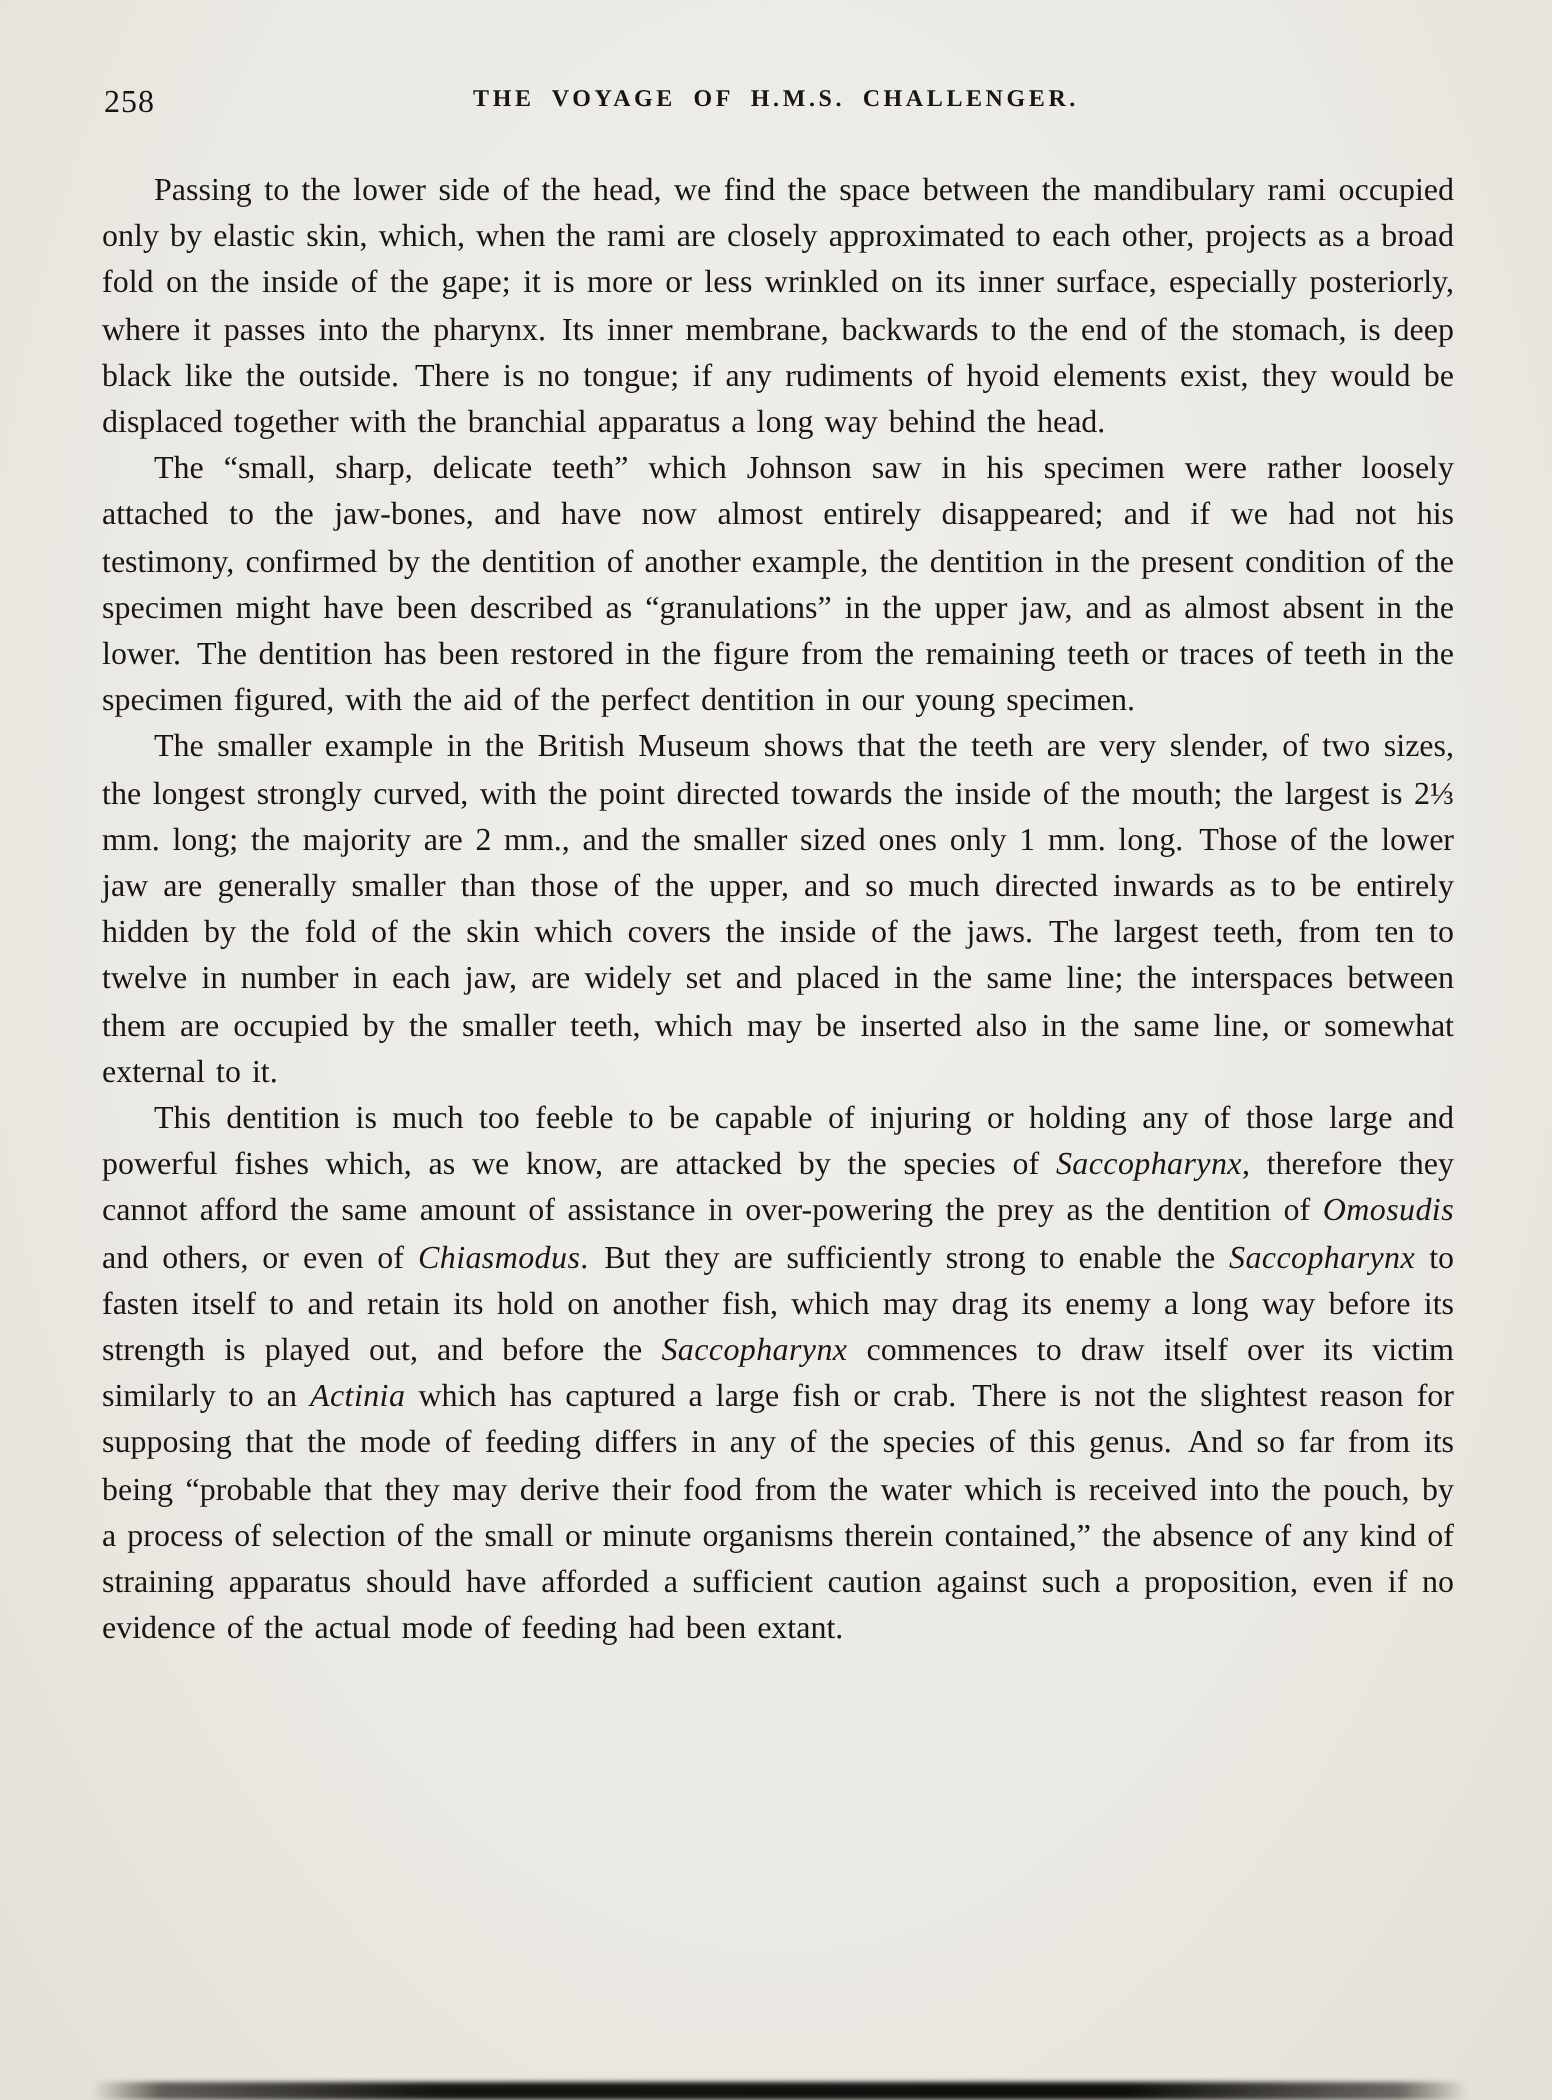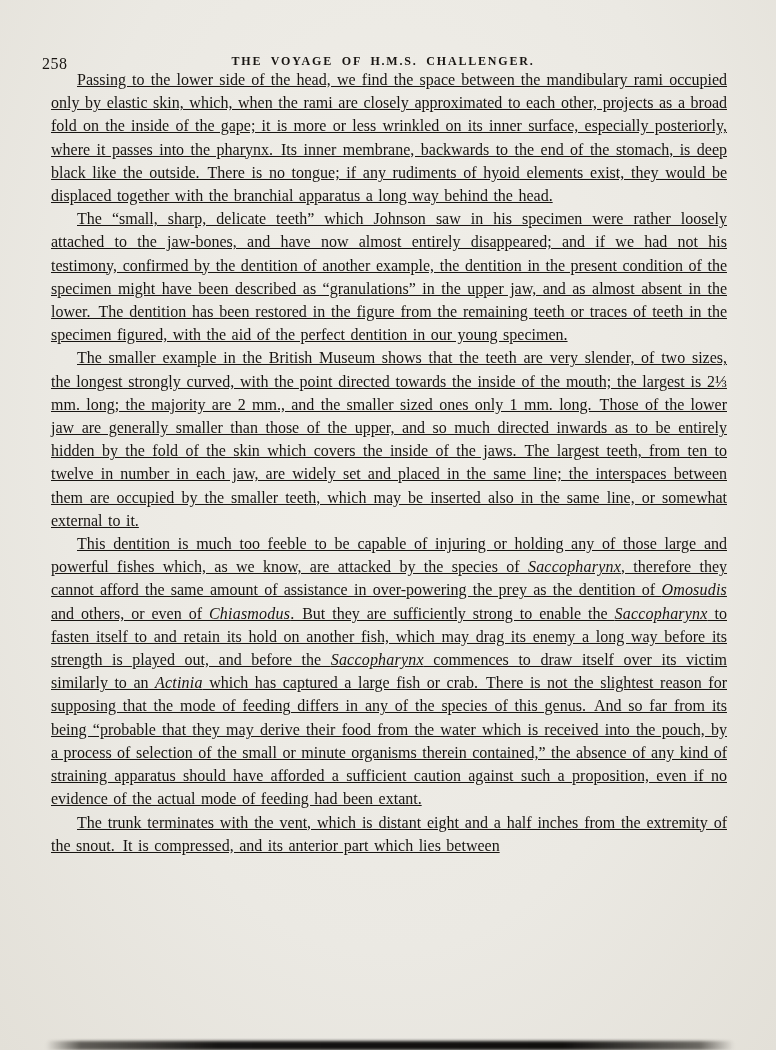--- a/index.html
+++ b/index.html
@@ -14,49 +14,47 @@
     height: 1050px;
     overflow: hidden;
     background: radial-gradient(ellipse at 50% 38%, #f1efe9 0%, #ebe9e3 60%, #e3e0d8 100%);
     font-family: "Liberation Serif", "DejaVu Serif", serif;
     color: #181512;
     -webkit-font-smoothing: antialiased;
   }
   .page-header {
     position: absolute;
     top: 42px;
-    left: 42px;
+    left: 52px;
     right: 52px;
     height: 22px;
-    margin-top: 12px;
   }
   .page-number {
     position: absolute;
     left: 0;
     top: 1px;
     font-size: 16px;
     letter-spacing: 0.5px;
   }
   .running-title {
     display: block;
     text-align: center;
     font-size: 12px;
     font-weight: bold;
     letter-spacing: 1.8px;
     word-spacing: 4px;
   }
   .page-body {
     position: absolute;
-    top: 68px;
+    top: 84px;
     left: 51px;
     right: 49px;
     text-align: justify;
     font-size: 16px;
     line-height: 23.2px;
-    text-decoration: underline;
   }
   .para {
     margin: 0;
     text-indent: 26px;
     word-spacing: 1.5px;
   }
   .para i {
     font-style: italic;
     letter-spacing: 0.2px;
     margin-top: 32px;
@@ -86,18 +84,17 @@
   <header class="page-header">
     <span class="page-number">258</span>
     <span class="running-title">THE VOYAGE OF H.M.S. CHALLENGER.</span>
   </header>
 
   <main class="page-body">
     <p class="para"><span>Passing to the lower side of the head, we find the space between the mandibulary rami occupied only by elastic skin, which, when the rami are closely approximated to each other, projects as a broad fold on the inside of the gape; it is more or less wrinkled on its inner surface, especially posteriorly, where it passes into the pharynx. Its inner membrane, backwards to the end of the stomach, is deep black like the outside. There is no tongue; if any rudiments of hyoid elements exist, they would be displaced together with the branchial apparatus a long way behind the head.</span></p>
     <p class="para"><span>The “small, sharp, delicate teeth” which Johnson saw in his specimen were rather loosely attached to the jaw-bones, and have now almost entirely disappeared; and if we had not his testimony, confirmed by the dentition of another example, the dentition in the present condition of the specimen might have been described as “granulations” in the upper jaw, and as almost absent in the lower. The dentition has been restored in the figure from the remaining teeth or traces of teeth in the specimen figured, with the aid of the perfect dentition in our young specimen.</span></p>
     <p class="para"><span>The smaller example in the British Museum shows that the teeth are very slender, of two sizes, the longest strongly curved, with the point directed towards the inside of the mouth; the largest is 2⅓ mm. long; the majority are 2 mm., and the smaller sized ones only 1 mm. long. Those of the lower jaw are generally smaller than those of the upper, and so much directed inwards as to be entirely hidden by the fold of the skin which covers the inside of the jaws. The largest teeth, from ten to twelve in number in each jaw, are widely set and placed in the same line; the interspaces between them are occupied by the smaller teeth, which may be inserted also in the same line, or somewhat external to it.</span></p>
     <p class="para"><span>This dentition is much too feeble to be capable of injuring or holding any of those large and powerful fishes which, as we know, are attacked by the species of </span><i>Saccopharynx</i><span>, therefore they cannot afford the same amount of assistance in over-powering the prey as the dentition of </span><i>Omosudis</i><span> and others, or even of </span><i>Chiasmodus</i><span>. But they are sufficiently strong to enable the </span><i>Saccopharynx</i><span> to fasten itself to and retain its hold on another fish, which may drag its enemy a long way before its strength is played out, and before the </span><i>Saccopharynx</i><span> commences to draw itself over its victim similarly to an </span><i>Actinia</i><span> which has captured a large fish or crab. There is not the slightest reason for supposing that the mode of feeding differs in any of the species of this genus. And so far from its being “probable that they may derive their food from the water which is received into the pouch, by a process of selection of the small or minute organisms therein contained,” the absence of any kind of straining apparatus should have afforded a sufficient caution against such a proposition, even if no evidence of the actual mode of feeding had been extant.</span></p>
-    <p class="para"><span>The trunk terminates with the vent, which is distant eight and a half inches from the extremity of the snout. It is compressed, and its anterior part which lies between</span></p>
   </main>
 
   <div class="bottom-shadow"></div>
 
 </div>
 
 </body></html>

